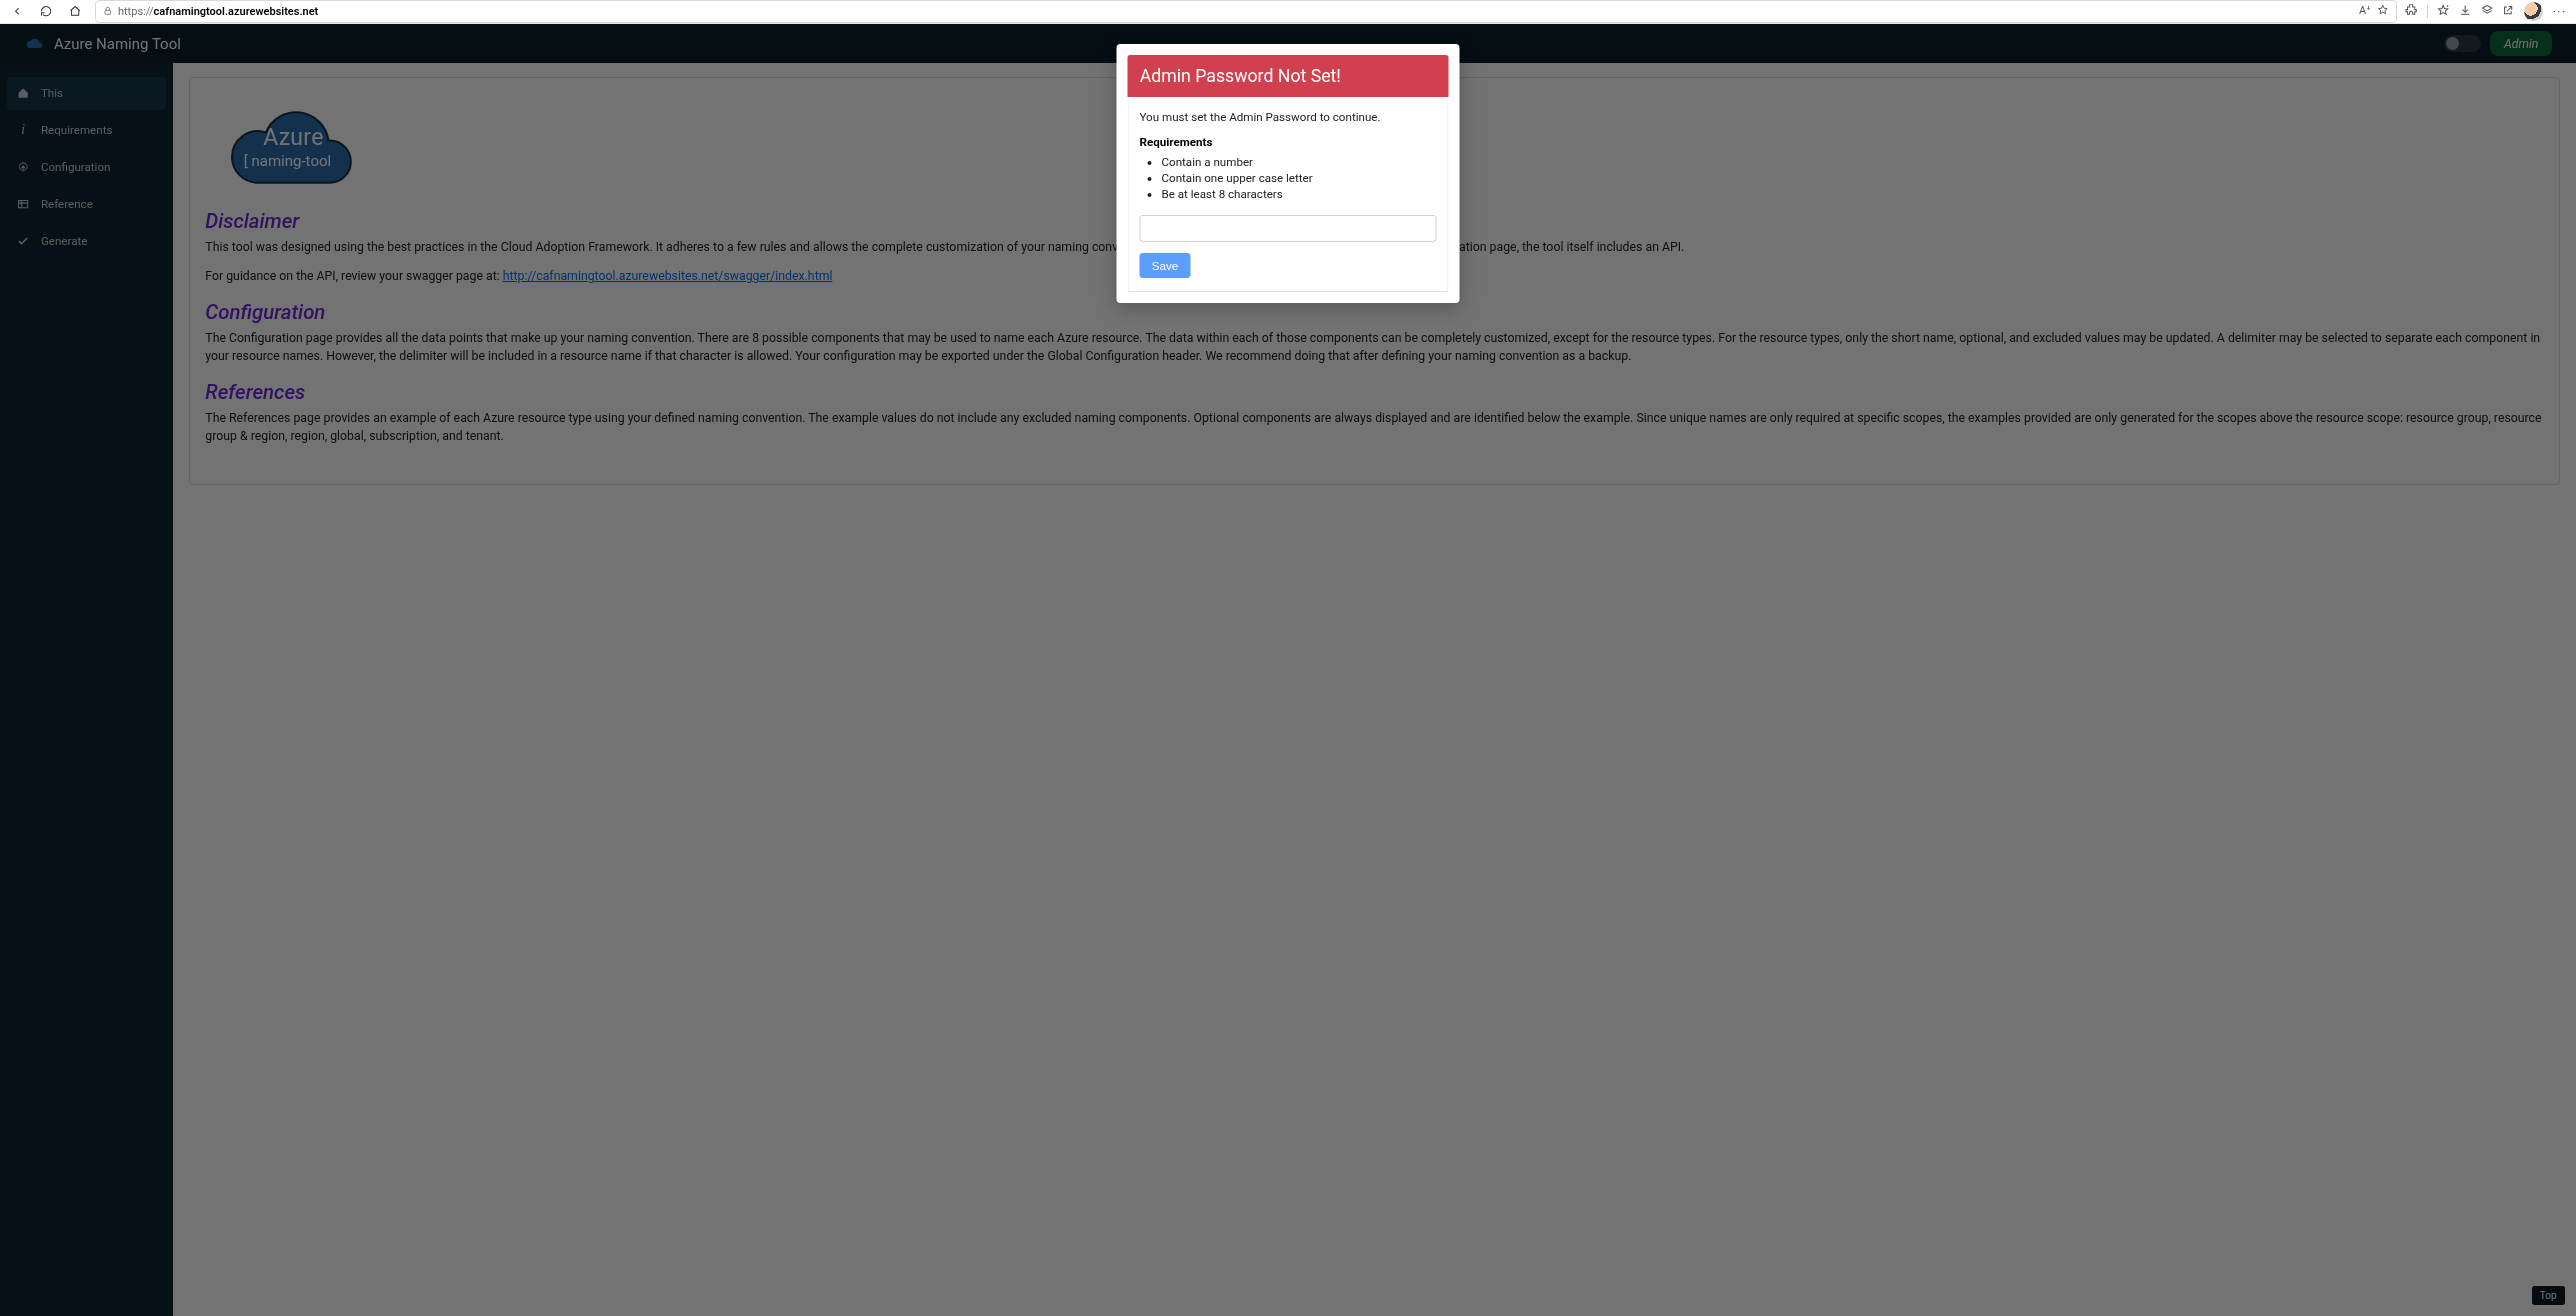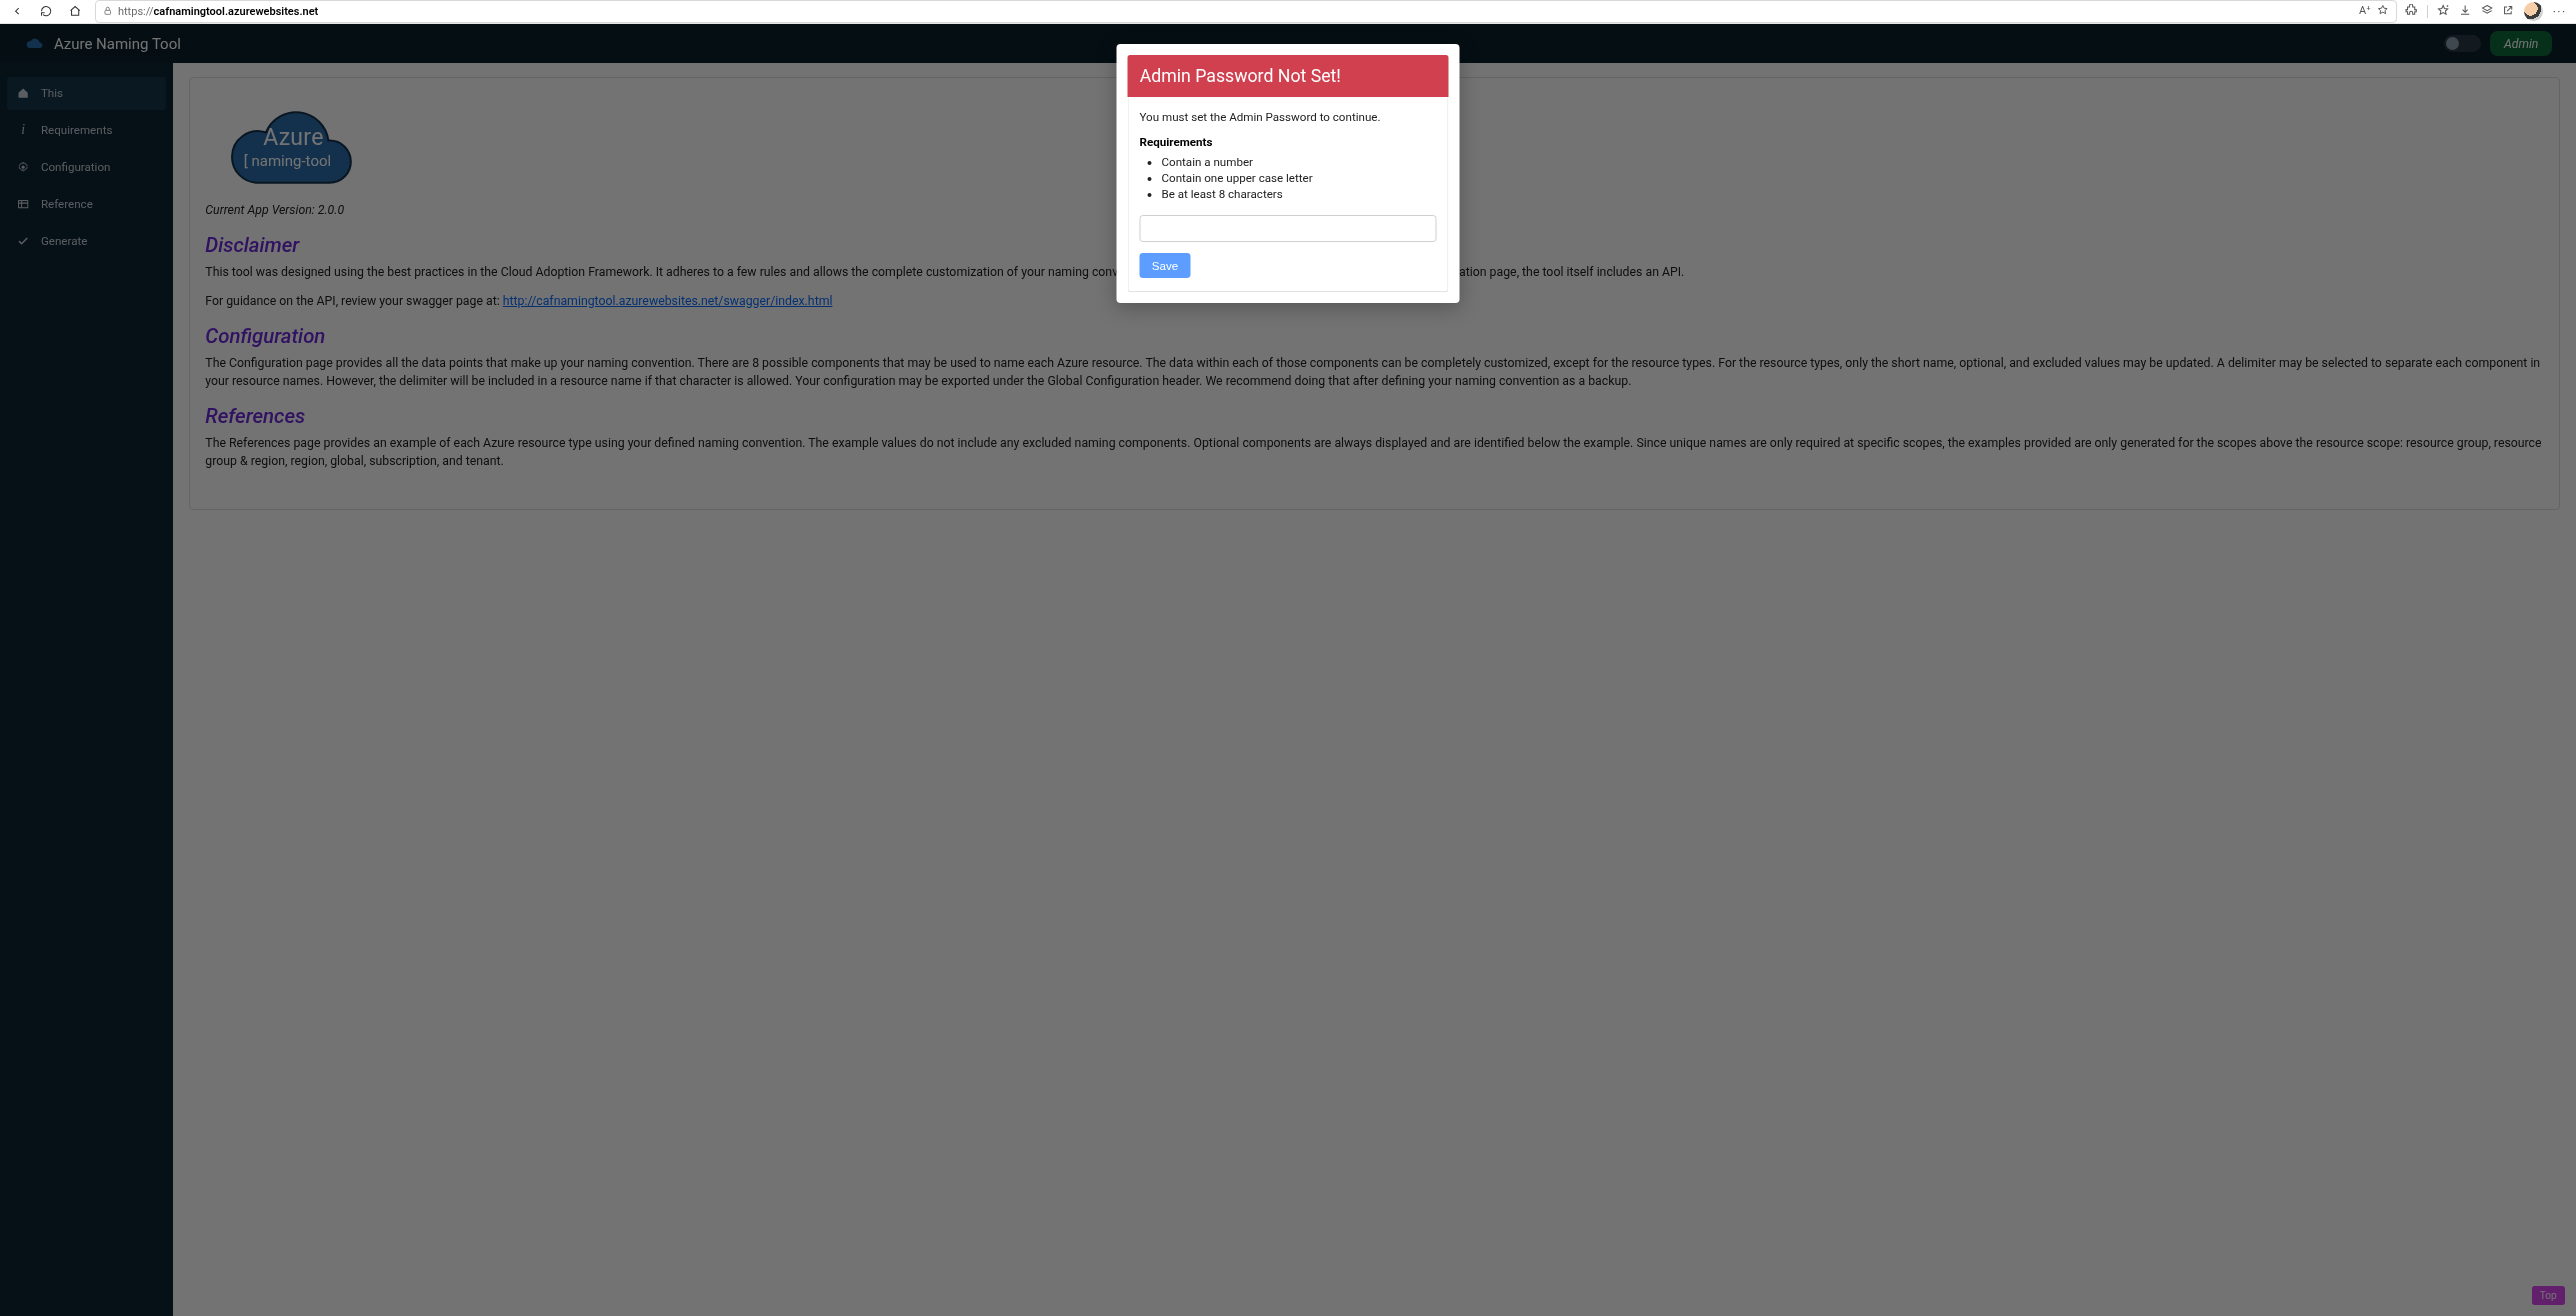--- a/index.html
+++ b/index.html
@@ -138,21 +138,21 @@
   }
   .version { font-style: italic; color: #444; margin: 4.1px 0 6.8px 0; font-size: 12.3px; }
   h2 { font-size: 20.4px; font-weight: 500; margin: 13.6px 0 6.8px 0; color: #6d28d9; font-style: italic; }
   .card p { font-size: 12.3px; line-height: 1.45; color: #222; margin-bottom: 11px; }
   a.link { color: #0d6efd; text-decoration: underline; }
 
   
   .top-fab {
     position: absolute;
     right: 11px; bottom: 11px;
-    background: #d946ef;
+    background: #0f172a;
     color: #fff;
     padding: 4.1px 8.2px;
     border-radius: 2.7px;
     font-size: 10.2px;
     z-index: 3;
   }
 
   
   .overlay {
     position: absolute;
@@ -346,23 +346,20 @@
   <div class="content">
     <div class="card">
       <div class="cloud-logo">
         <svg width="148" height="102" viewBox="0 0 218 150">
           <path fill="#2c6ea8" stroke="#14324a" stroke-width="3" d="M170 70a48 48 0 0 0-92-12 38 38 0 0 0-50 36 38 38 0 0 0 38 38h106a31 31 0 0 0 0-62z"></path>
         </svg>
         <div class="t1">Azure</div>
         <div class="t2">[ naming-tool</div>
       </div>
 
-      <p class="version">
-        <span>Current App Version: </span><span>2.0.0</span>
-      </p>
 
       <h2>Disclaimer</h2>
       <p>This tool was designed using the best practices in the Cloud Adoption Framework. It adheres to a few rules and allows the complete customization of your naming convention. While most of the customization is done in the configuration page, the tool itself includes an API.</p>
       <p>
         <span>For guidance on the API, review your swagger page at: </span><a class="link">http://cafnamingtool.azurewebsites.net/swagger/index.html</a>
       </p>
 
       <h2>Configuration</h2>
       <p>The Configuration page provides all the data points that make up your naming convention. There are 8 possible components that may be used to name each Azure resource. The data within each of those components can be completely customized, except for the resource types. For the resource types, only the short name, optional, and excluded values may be updated. A delimiter may be selected to separate each component in your resource names. However, the delimiter will be included in a resource name if that character is allowed. Your configuration may be exported under the Global Configuration header. We recommend doing that after defining your naming convention as a backup.</p>
 

